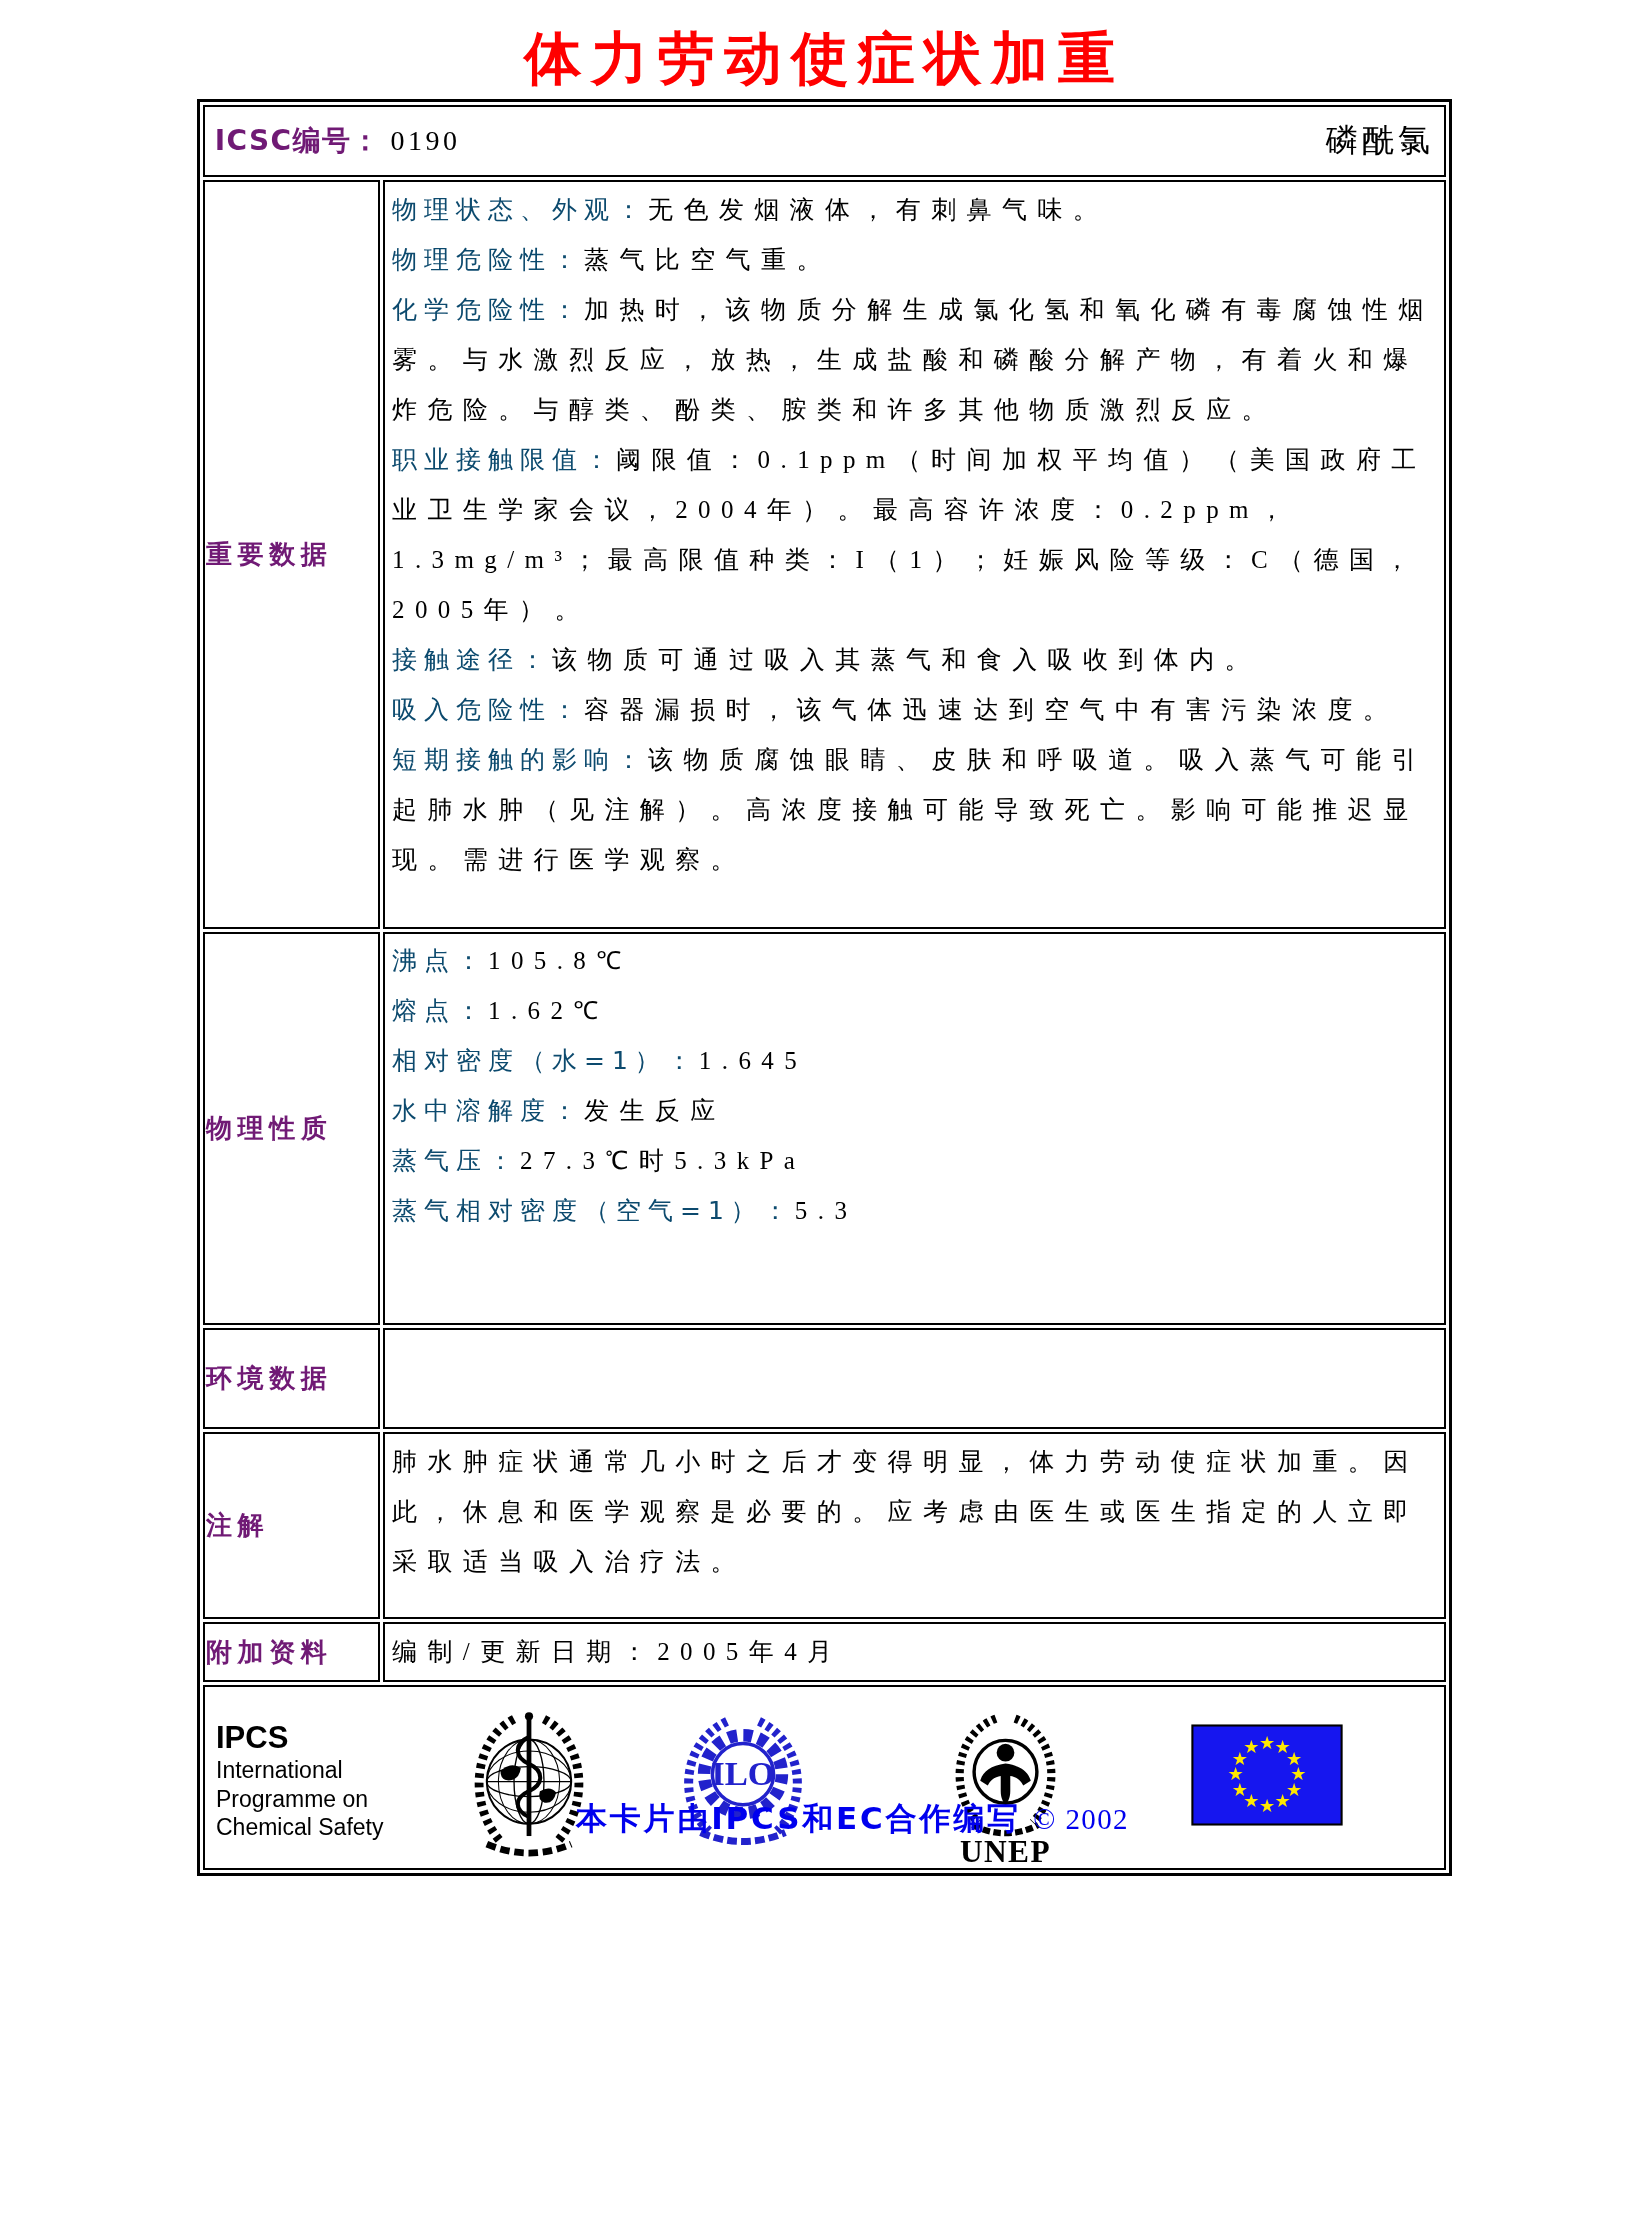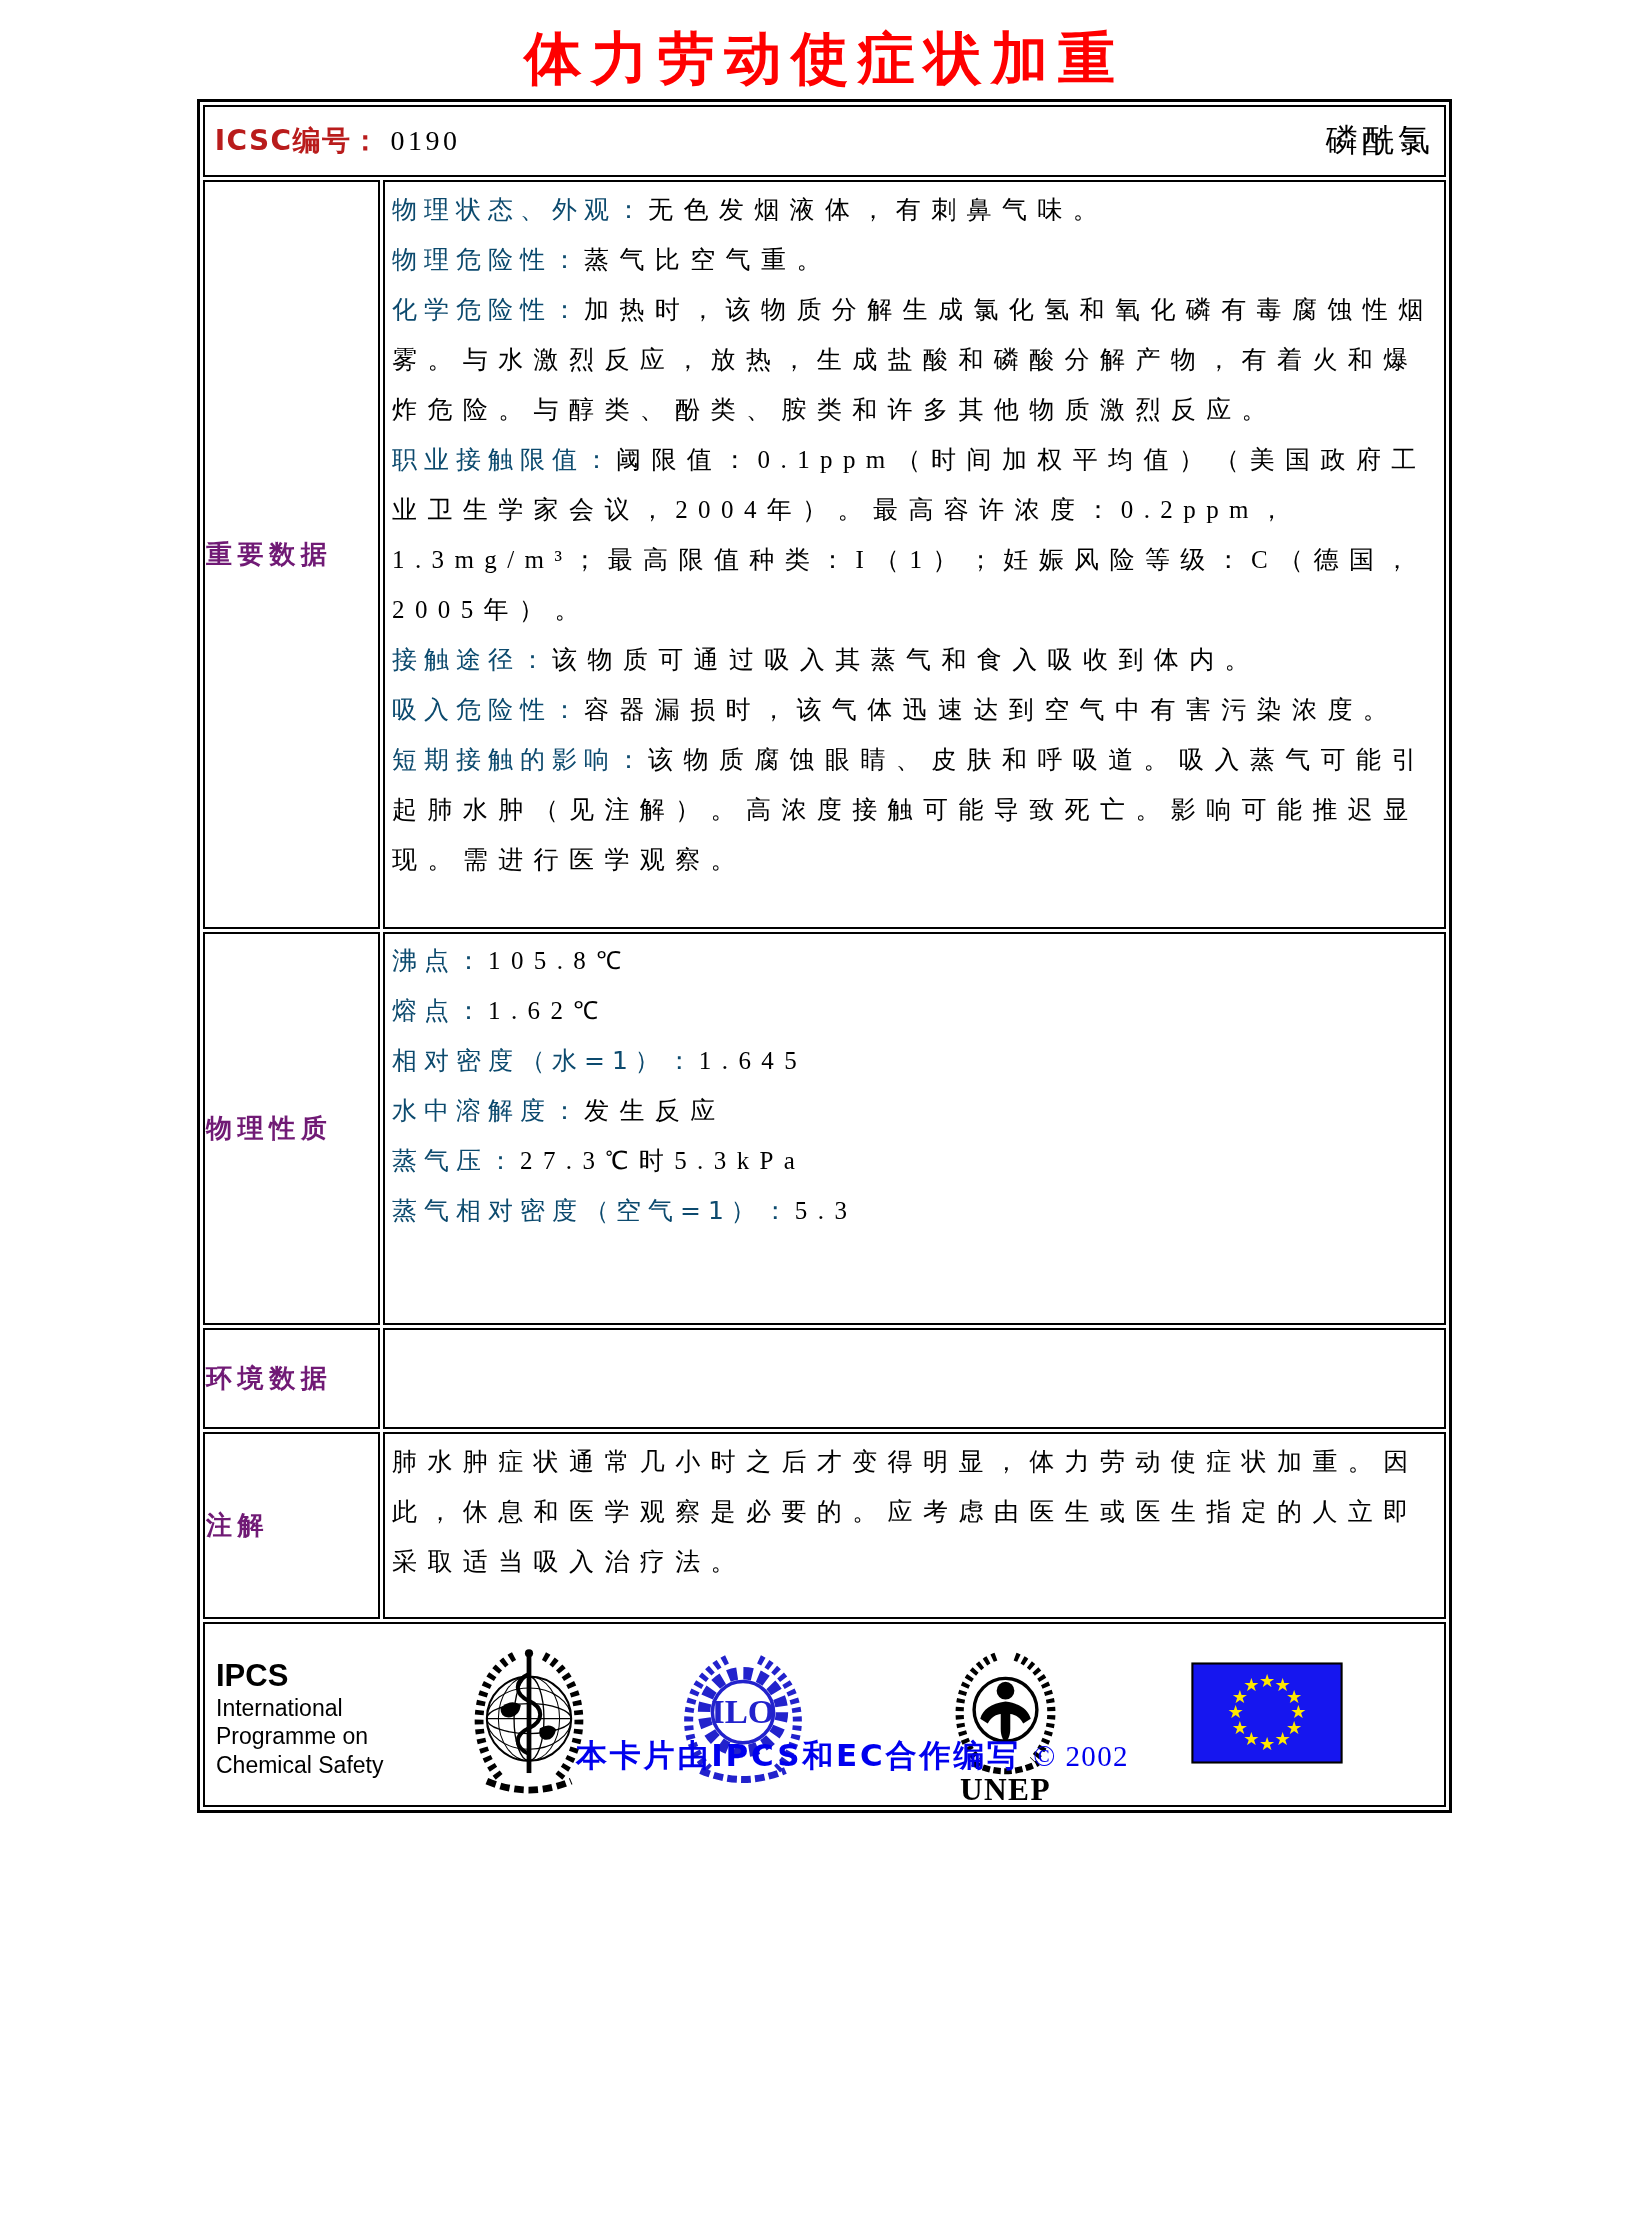--- a/index.html
+++ b/index.html
@@ -28,21 +28,21 @@
     border-collapse: separate;
     border-spacing: 3.5px;
     background: #fff;
   }
   td { border: 2.1px solid #000; background: #fff; }
 
   td.hdr-cell { height: 68px; vertical-align: middle; padding: 0 9.7px; }
   .hdr-wrap { display: flex; justify-content: space-between; align-items: center; }
   .icsc-label {
     font-family: "DejaVu Sans", sans-serif; font-weight: bold;
-    color: #b91c1c; font-size: 28px; letter-spacing: 1.4px;
+    color: #701a75; font-size: 28px; letter-spacing: 1.4px;
   }
   .icsc-value { color: #000; font-size: 28px; letter-spacing: 3.5px; padding-left: 9.7px; }
   .chem-name { color: #000; font-size: 32px; letter-spacing: 4.2px; }
 
   td.label-cell {
     width: 171px;
     vertical-align: middle; text-align: left;
     font-family: "DejaVu Sans", sans-serif; font-weight: bold;
     color: #701a75; font-size: 26px; letter-spacing: 5.6px;
   }
@@ -149,20 +149,26 @@
       <td class="content-cell"></td>
     </tr>
 
     <tr class="row-notes">
       <td class="label-cell">注解</td>
       <td class="content-cell">
         <p class="para"><span>肺水肿症状通常几小时之后才变得明显，体力劳动使症状加重。因此，休息和医学观察是必要的。应考虑由医生或医生指定的人立即采取适当吸入治疗法。</span></p>
       </td>
     </tr>
 
+    <tr class="row-addinfo">
+      <td class="label-cell">附加资料</td>
+      <td class="content-cell">
+        <p class="para"><span>编制/更新日期：2005年4月</span></p>
+      </td>
+    </tr>
 
     <tr>
       <td class="logos-cell" colspan="2">
         <div class="logos-wrap">
 
           <div class="ipcs-block">
             <div class="ipcs-acronym">IPCS</div>
             <div class="ipcs-line">International</div>
             <div class="ipcs-line">Programme on</div>
             <div class="ipcs-line">Chemical Safety</div>

